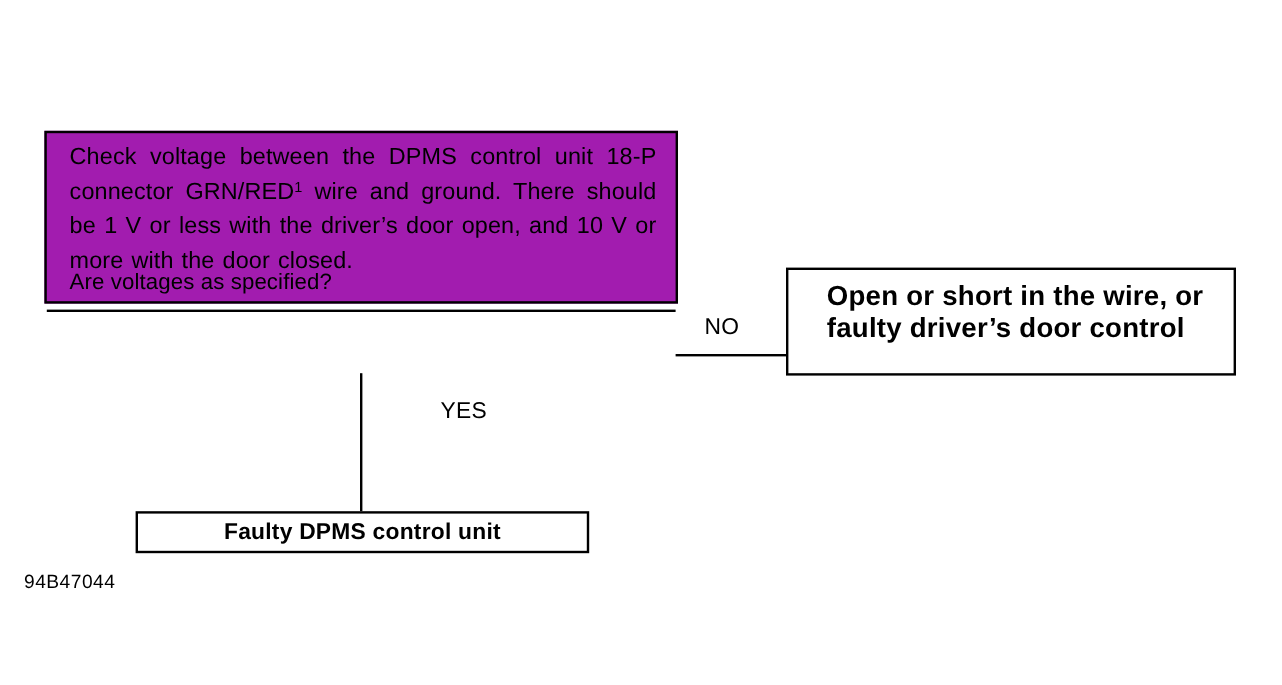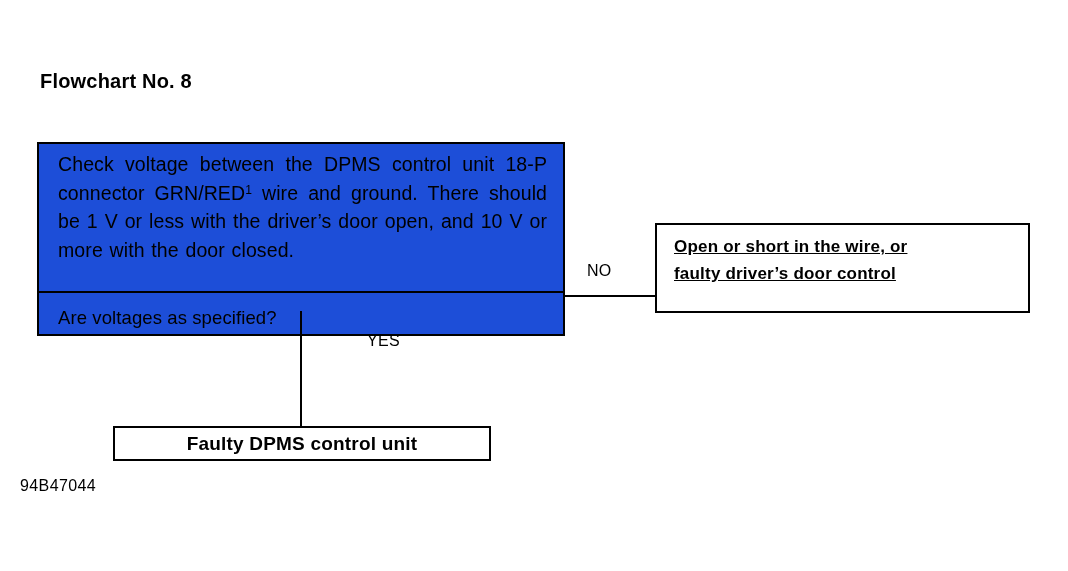--- a/index.html
+++ b/index.html
@@ -28,26 +28,26 @@
     font-size: 20px;
     font-weight: bold;
     letter-spacing: 0.2px;
     white-space: nowrap;
   }
 
   
   .decision-box {
     position: absolute;
     left: 37px;
-    top: 142px;
+    top: 109px;
     width: 528px;
-    height: 194px;
+    height: 144px;
     border: 2px solid #000000;
     box-sizing: border-box;
-    background: #1d4ed8;
+    background: #a21caf;
   }
   .decision-statement {
     position: absolute;
     left: 0;
     top: 0;
     right: 0;
     height: 149px;
     box-sizing: border-box;
     border-bottom: 2px solid #000000;
     padding: 6px 16px 0 19px;
@@ -92,28 +92,27 @@
     background: #ffffff;
   }
   .outcome-right {
     left: 655px;
     top: 223px;
     width: 375px;
     height: 90px;
     padding: 8px 0 0 0;
   }
   .outcome-right .out-text {
-    font-size: 17px;
+    font-size: 23px;
     font-weight: bold;
     line-height: 27px;
     letter-spacing: 0.2px;
-    padding-left: 17px;
+    padding-left: 32px;
     padding-right: 10px;
     margin: 0;
-    text-decoration: underline;
   }
   .outcome-bottom {
     left: 113px;
     top: 426px;
     width: 378px;
     height: 35px;
     display: flex;
     align-items: center;
     justify-content: center;
   }
@@ -139,21 +138,21 @@
     left: 300px;
     top: 311px;
     width: 2px;
     height: 117px;
     background: #000000;
   }
 
   
   .branch-label {
     position: absolute;
-    font-size: 16px;
+    font-size: 19px;
     letter-spacing: 0.3px;
     white-space: nowrap;
   }
   .label-no {
     left: 587px;
     top: 262px;
   }
   .label-yes {
     left: 319px;
     top: 332px;
@@ -168,21 +167,20 @@
     font-size: 16px;
     letter-spacing: 0.4px;
     white-space: nowrap;
   }
 </style>
 </head>
 <body>
 
 <div id="page">
 
-  <div class="page-title">Flowchart No. 8</div>
 
   <div class="decision-box">
 
     <div class="decision-statement">
       <p class="stmt-text"><span>Check voltage between the DPMS control</span> <span>unit 18-P connector GRN/RED</span><sup>1</sup><span> wire and</span> <span>ground. There should be 1 V or less with</span> <span>the driver’s door open, and 10 V or more</span> <span>with the door closed.</span></p>
     </div>
 
     <div class="decision-question">
       <span class="q-text">Are voltages as specified?</span>
     </div>

